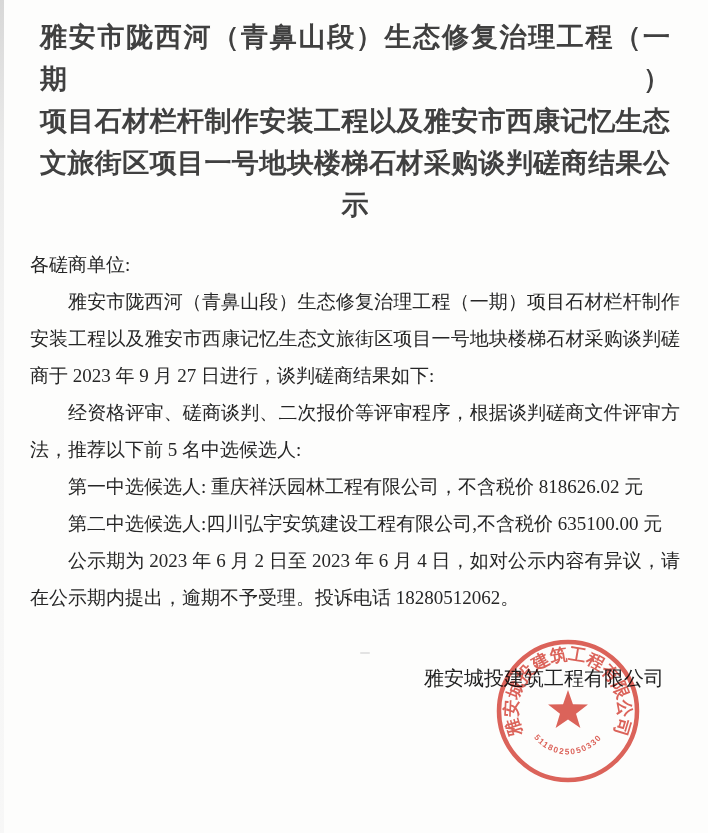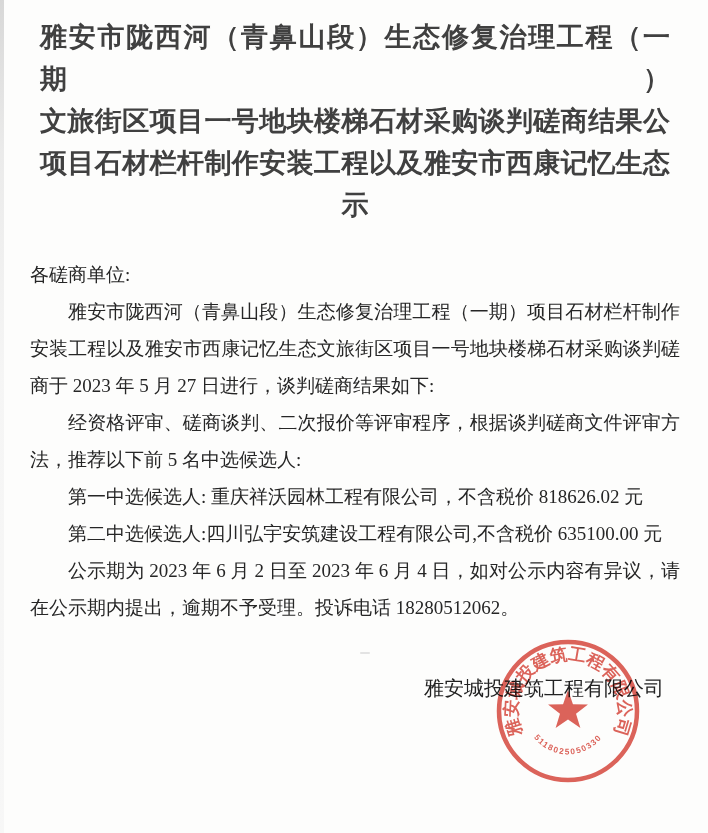--- a/index.html
+++ b/index.html
@@ -29,21 +29,21 @@
     font-family:"Liberation Sans","DejaVu Sans",sans-serif;
     font-weight:700;
     font-size:27px;
     line-height:42px;
     color:#404040;
   }
   .title .t-line{ text-align:justify; text-align-last:justify; }
   .title .t-line.center{ text-align:center; text-align-last:center; }
 
   .body{
-    margin-top:30px;
+    margin-top:20px;
     padding:0 28px 0 30px;
     font-size:19px;
     line-height:37px;
     text-align:justify;
   }
   .body p{ margin:0; }
   .body p.indent{ text-indent:2em; }
 
   .signature{
     margin-top:43px;
@@ -69,28 +69,28 @@
     fill:#d94e44;
   }
 </style>
 </head>
 <body>
 
 <div class="page">
 
   <div class="title">
     <div class="t-line">雅安市陇西河（青鼻山段）生态修复治理工程（一期）</div>
+    <div class="t-line">项目石材栏杆制作安装工程以及雅安市西康记忆生态</div>
     <div class="t-line">文旅街区项目一号地块楼梯石材采购谈判磋商结果公</div>
-    <div class="t-line">项目石材栏杆制作安装工程以及雅安市西康记忆生态</div>
     <div class="t-line center">示</div>
   </div>
 
   <div class="body">
     <p>各磋商单位:</p>
-    <p class="indent">雅安市陇西河（青鼻山段）生态修复治理工程（一期）项目石材栏杆制作安装工程以及雅安市西康记忆生态文旅街区项目一号地块楼梯石材采购谈判磋商于 2023 年 5 月 27 日进行，谈判磋商结果如下:</p>
+    <p class="indent">雅安市陇西河（青鼻山段）生态修复治理工程（一期）项目石材栏杆制作安装工程以及雅安市西康记忆生态文旅街区项目一号地块楼梯石材采购谈判磋商于 2023 年 9 月 27 日进行，谈判磋商结果如下:</p>
     <p class="indent">经资格评审、磋商谈判、二次报价等评审程序，根据谈判磋商文件评审方法，推荐以下前 5 名中选候选人:</p>
     <p class="indent">第一中选候选人: 重庆祥沃园林工程有限公司，不含税价 818626.02 元</p>
     <p class="indent">第二中选候选人:四川弘宇安筑建设工程有限公司,不含税价 635100.00 元</p>
     <p class="indent">公示期为 2023 年 6 月 2 日至 2023 年 6 月 4 日，如对公示内容有异议，请在公示期内提出，逾期不予受理。投诉电话 18280512062。</p>
   </div>
 
   <div class="signature">
     <div class="sig-company">雅安城投建筑工程有限公司</div>
   </div>
 

